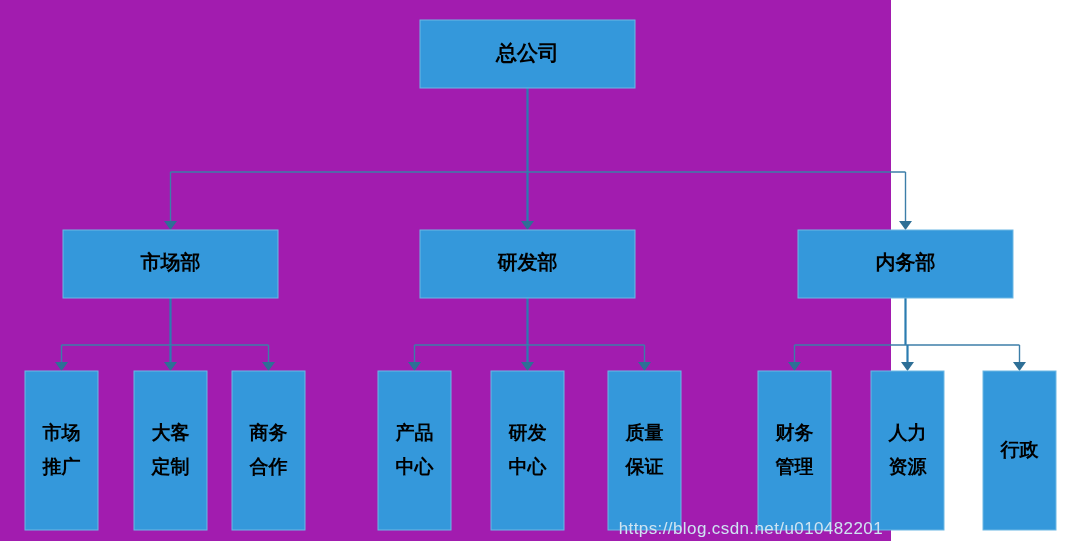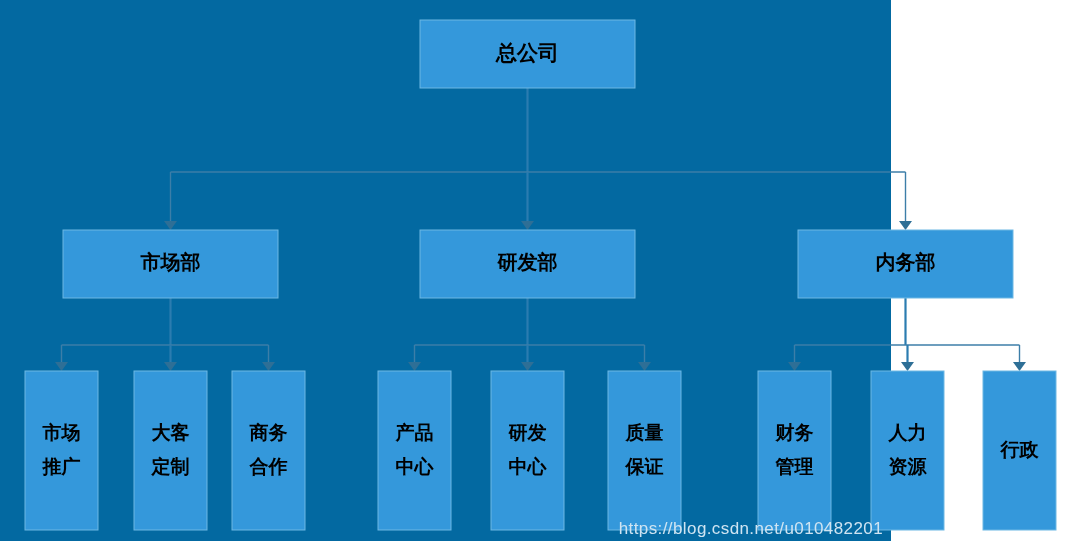--- a/index.html
+++ b/index.html
@@ -10,21 +10,21 @@
   body {
     width: 1080px;
     height: 541px;
     font-family: "Liberation Sans", "DejaVu Sans", sans-serif;
     overflow: hidden;
   }
   #chart-root {
     position: relative;
     width: 891px;
     height: 541px;
-    background: #0369a1;
+    background: #a21caf;
   }
   #org-svg {
     position: absolute;
     left: 0;
     top: 0;
     width: 1080px;
     height: 541px;
     display: block;
   }
   .node-box {

